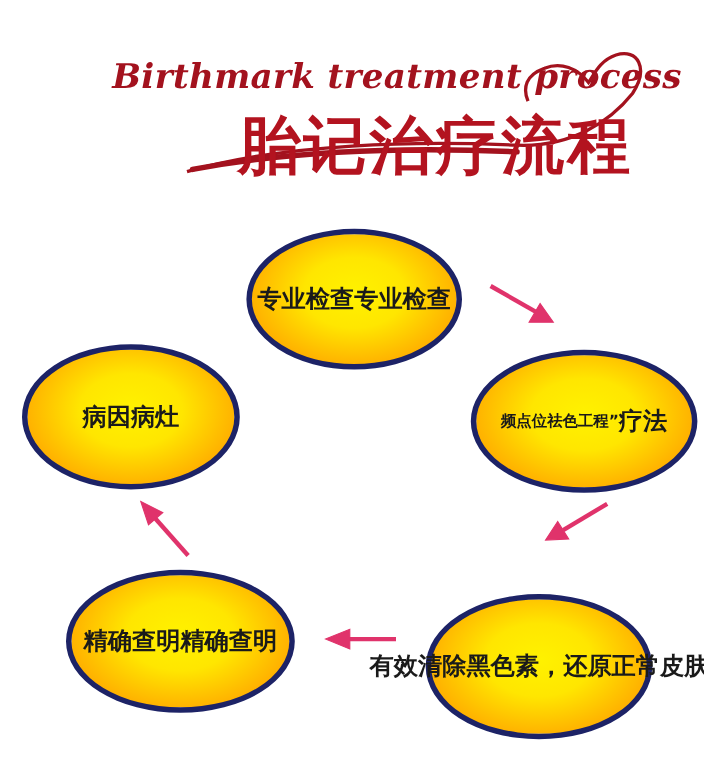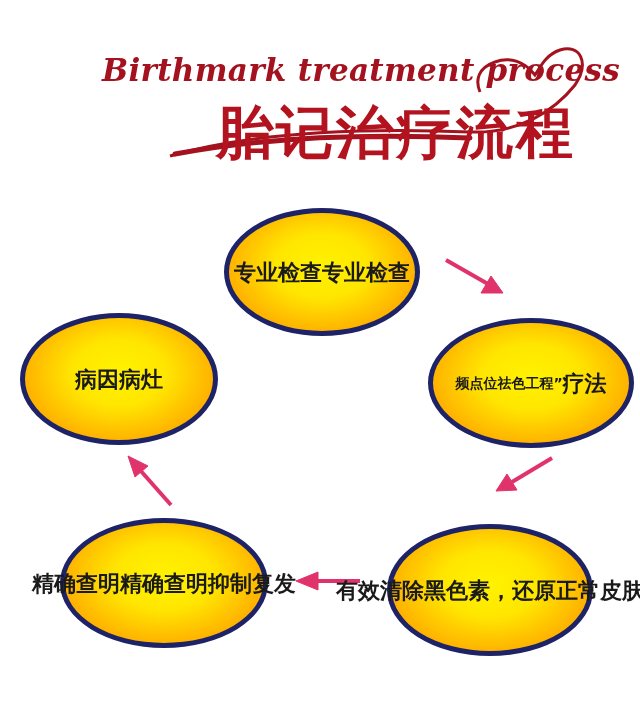--- a/index.html
+++ b/index.html
@@ -49,27 +49,26 @@
 <div class="node" style="left:224px;top:208px;width:196px;height:128px;">
   <span>专业检查</span>
   <span>专业检查</span>
 </div>
 
 <div class="node" style="left:428px;top:318px;width:206px;height:130px;">
   <span style="font-size:14px;">频点位祛色工程”</span>
   <span>疗法</span>
 </div>
 
-<div class="node" style="left:387px;top:524px;width:206px;height:132px;">
+<div class="node" style="left:387px;top:540px;width:206px;height:132px;">
   <span>有效清除</span>
   <span>黑色素，还原</span>
   <span>正常皮肤</span>
 </div>
 
 <div class="node" style="left:60px;top:518px;width:208px;height:130px;">
   <span>精确查明</span>
   <span>精确查明</span>
-  <span>抑制复发</span>
 </div>
 
 <div class="node" style="left:20px;top:313px;width:198px;height:132px;">
   <span>病因病灶</span>
 </div>
 
 </body></html>

